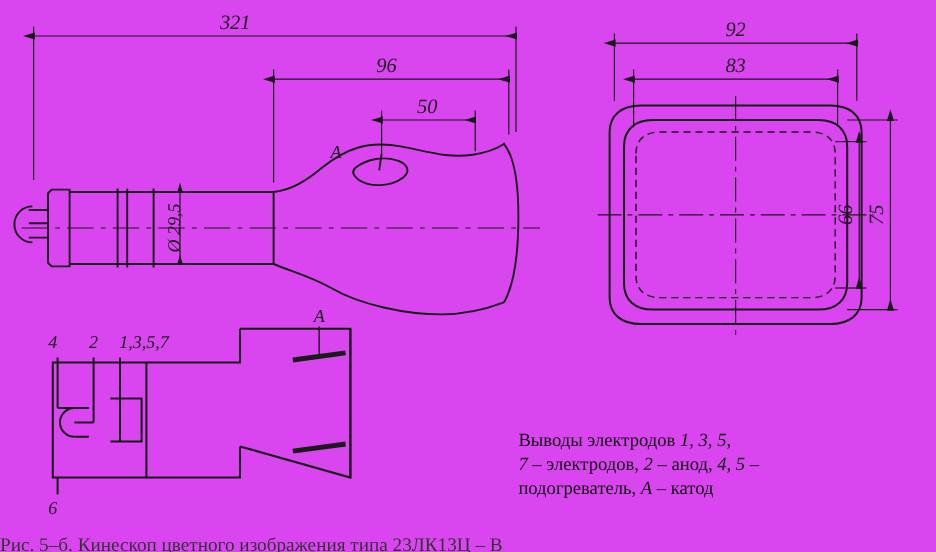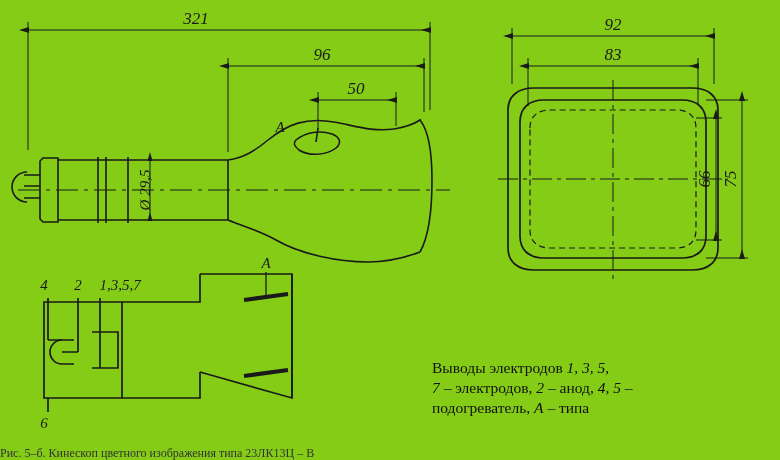--- a/index.html
+++ b/index.html
@@ -4,21 +4,21 @@
 <style>
   html, body {
     margin: 0;
     padding: 0;
     background: #ffffff;
   }
   #page {
     position: relative;
     width: 780px;
     height: 460px;
-    background: #84cc16;
+    background: #d946ef;
     font-family: "Liberation Serif", serif;
     overflow: hidden;
   }
   svg.diagram {
     position: absolute;
     left: 0;
     top: 0;
     width: 780px;
     height: 460px;
   }
@@ -49,21 +49,21 @@
     margin-top: 28px;
   }
   .bottomrule {
     position: absolute;
     left: 0;
     bottom: 0;
     width: 760px;
     height: 14px;
     overflow: hidden;
     font-family: "Liberation Serif", serif;
-    font-size: 12px;
+    font-size: 16px;
     color: #333;
     white-space: nowrap;
   }
 </style>
 </head>
 <body>
 
 <div id="page">
 
   <svg class="diagram" viewBox="0 0 780 460">
@@ -195,18 +195,18 @@
     <text class="labeltext" x="44" y="290" text-anchor="middle">4</text>
     <text class="labeltext" x="78" y="290" text-anchor="middle">2</text>
     <text class="labeltext" x="120" y="290" text-anchor="middle">1,3,5,7</text>
     <text class="labeltext" x="44" y="428" text-anchor="middle">6</text>
     <text class="labeltext" x="266" y="268" text-anchor="middle">A</text>
   </svg>
 
   <div class="caption" style="left:432px; top:358px; width:330px;">
     <span>Выводы  электродов  </span><i>1,  3,  5,</i><br>
     <i>7</i><span> – электродов,  </span><i>2</i><span> – анод,  </span><i>4,  5</i><span> –</span><br>
-    <span>подогреватель,  </span><i>A</i><span> – типа</span>
+    <span>подогреватель,  </span><i>A</i><span> – катод</span>
   </div>
 
   <div class="bottomrule">Рис. 5–б. Кинескоп цветного изображения типа 23ЛК13Ц – В</div>
 
 </div>
 
 </body></html>

